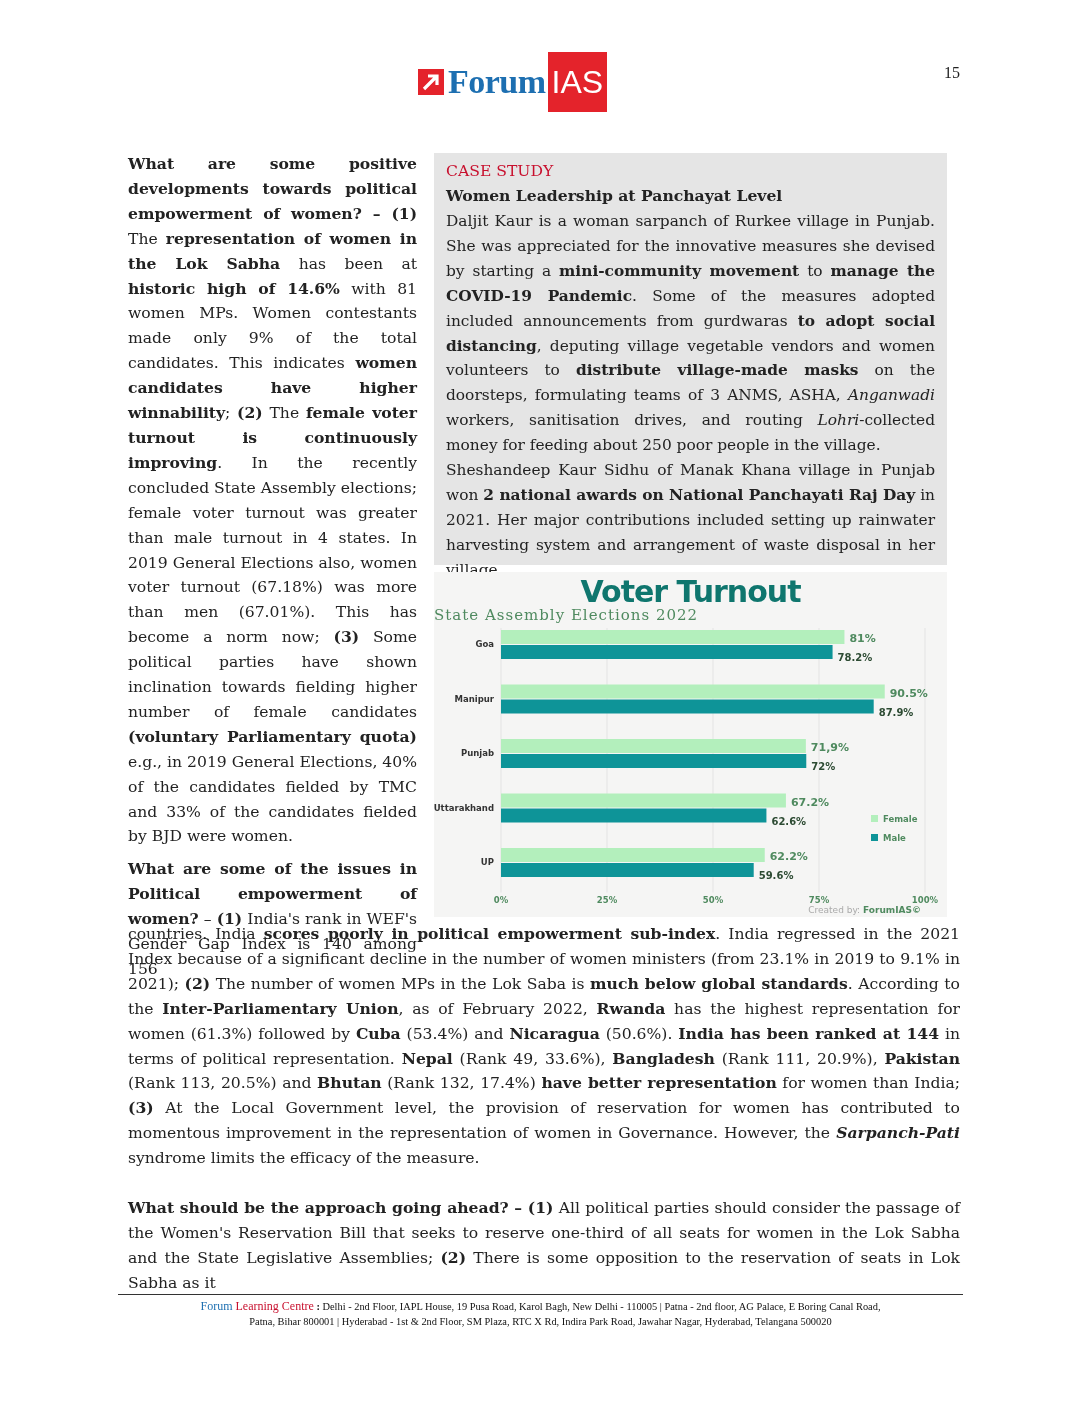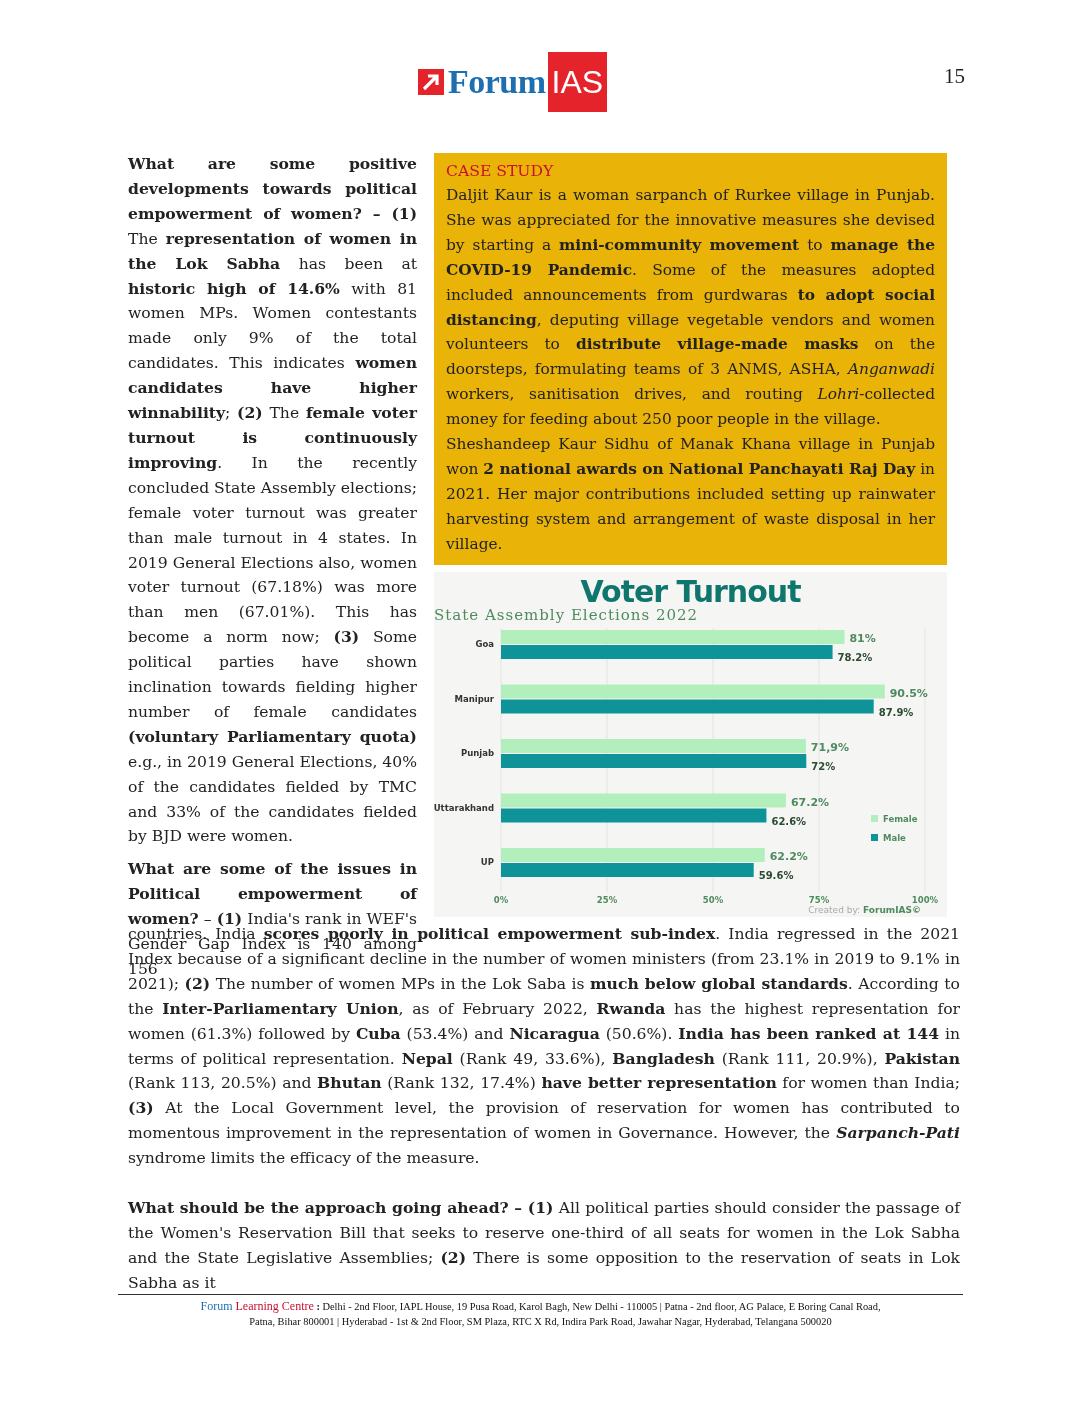--- a/index.html
+++ b/index.html
@@ -3,26 +3,26 @@
 <meta charset="utf-8">
 <style>
   html, body { margin: 0; padding: 0; background: #ffffff; }
   body { width: 1088px; height: 1408px; position: relative; overflow: hidden;
          font-family: "DejaVu Serif", "Liberation Serif", serif; color: #222; }
   .logo { position: absolute; left: 418px; top: 64px; height: 36px; display: flex; align-items: center; }
   .logo-arrow { width: 26px; height: 26px; background: #e4232b; position: relative; margin-right: 4px; }
   .logo-arrow svg { position: absolute; left: 0; top: 0; }
   .logo-forum { font-family: "Liberation Serif", serif; font-weight: bold; font-size: 34px; color: #1d6fb1; letter-spacing: -0.5px; line-height: 36px; }
   .logo-ias { font-family: "Liberation Sans", sans-serif; font-size: 32px; color: #fff; background: #e4232b; padding: 12px 4px; line-height: 36px; margin-left: 2px; }
-  .page-num { position: absolute; left: 944px; top: 64px; font-size: 21px; font-family: "Liberation Serif", serif; }
+  .page-num { position: absolute; left: 944px; top: 64px; font-size: 16px; font-family: "Liberation Serif", serif; }
 
   .para { font-size: 15.6px; line-height: 24.9px; text-align: justify; margin: 0; }
   .para b { font-weight: bold; }
   .col-left { position: absolute; left: 128px; top: 152px; width: 289px; }
-  .case { position: absolute; left: 434px; top: 153px; width: 513px; height: 412px; background: #eab308; padding: 6px 12px 0 12px; box-sizing: border-box; }
+  .case { position: absolute; left: 434px; top: 153px; width: 513px; height: 412px; background: #e5e5e5; padding: 6px 12px 0 12px; box-sizing: border-box; }
   .case .para { font-size: 15.4px; line-height: 24.9px; }
   .case-tag { color: #c8102e; font-size: 15.6px; line-height: 24px; margin: 0; }
   .case-title { font-weight: bold; font-size: 15.6px; line-height: 26px; margin: 0; }
 
   .chart { position: absolute; left: 434px; top: 572px; width: 513px; height: 345px; background: #f5f5f4; }
   .chart-title { position: absolute; left: 0; width: 100%; top: 2px; text-align: center; font-family: "DejaVu Sans", sans-serif; font-weight: bold; font-size: 30px; color: #0f766e; letter-spacing: -1px; }
   .chart-sub { position: absolute; left: 0; width: 100%; top: 34px; text-align: left; font-family: "DejaVu Serif", serif; font-size: 15px; color: #4f8a5f; letter-spacing: 1px; }
   .chart svg { position: absolute; left: 0; top: 0; }
   .credit { position: absolute; right: 26px; bottom: 2px; font-family: "DejaVu Sans", sans-serif; font-size: 9px; color: #aaa; }
   .credit b { color: #4f8a5f; }
@@ -48,20 +48,21 @@
 </div>
 <div class="page-num">15</div>
 
 <div class="col-left">
   <p class="para"><b>What are some positive developments towards political empowerment of women?</b><b> – (1) </b><span>The </span><b>representation of women in the Lok Sabha</b><span> has been at </span><b>historic high of 14.6%</b><span> with 81 women MPs. Women contestants made only 9% of the total candidates. This indicates </span><b>women candidates have higher winnability</b><span>; </span><b>(2)</b><span> The </span><b>female voter turnout is continuously improving</b><span>. In the recently concluded State Assembly elections; female voter turnout was greater than male turnout in 4 states. In 2019 General Elections also, women voter turnout (67.18%) was more than men (67.01%). This has become a norm now; </span><b>(3)</b><span> Some political parties have shown inclination towards fielding higher number of female candidates </span><b>(voluntary Parliamentary quota)</b><span> e.g., in 2019 General Elections, 40% of the candidates fielded by TMC and 33% of the candidates fielded by BJD were women.</span></p>
   <p class="para" style="margin-top:8px"><b>What are some of the issues in Political empowerment of women?</b><span> – </span><b>(1)</b><span> India's rank in WEF's Gender Gap Index is 140 among 156</span></p>
 </div>
 
 <div class="case">
   <p class="case-tag">CASE STUDY</p>
+  <p class="case-title">Women Leadership at Panchayat Level</p>
   <p class="para"><span>Daljit Kaur is a woman sarpanch of Rurkee village in Punjab. She was appreciated for the innovative measures she devised by starting a </span><b>mini-community movement</b><span> to </span><b>manage the COVID-19 Pandemic</b><span>. Some of the measures adopted included announcements from gurdwaras </span><b>to adopt social distancing</b><span>, deputing village vegetable vendors and women volunteers to </span><b>distribute village-made masks</b><span> on the doorsteps, formulating teams of 3 ANMS, ASHA, </span><i>Anganwadi</i><span> workers, sanitisation drives, and routing </span><i>Lohri</i><span>-collected money for feeding about 250 poor people in the village.</span></p>
   <p class="para"><span>Sheshandeep Kaur Sidhu of Manak Khana village in Punjab won </span><b>2 national awards on National Panchayati Raj Day</b><span> in 2021. Her major contributions included setting up rainwater harvesting system and arrangement of waste disposal in her village.</span></p>
 </div>
 
 <div class="chart">
   <div class="chart-title">Voter Turnout</div>
   <div class="chart-sub">State Assembly Elections 2022</div>
   <svg id="chart-svg" width="513" height="345">
       <line x1="67" x2="67" y1="56" y2="320.5" stroke="#e3e3e3" stroke-width="1"></line>
       <text x="67" y="330.5" text-anchor="middle" font-size="8.5" font-weight="bold" fill="#4f8a5f" font-family="DejaVu Sans, sans-serif">0%</text>

